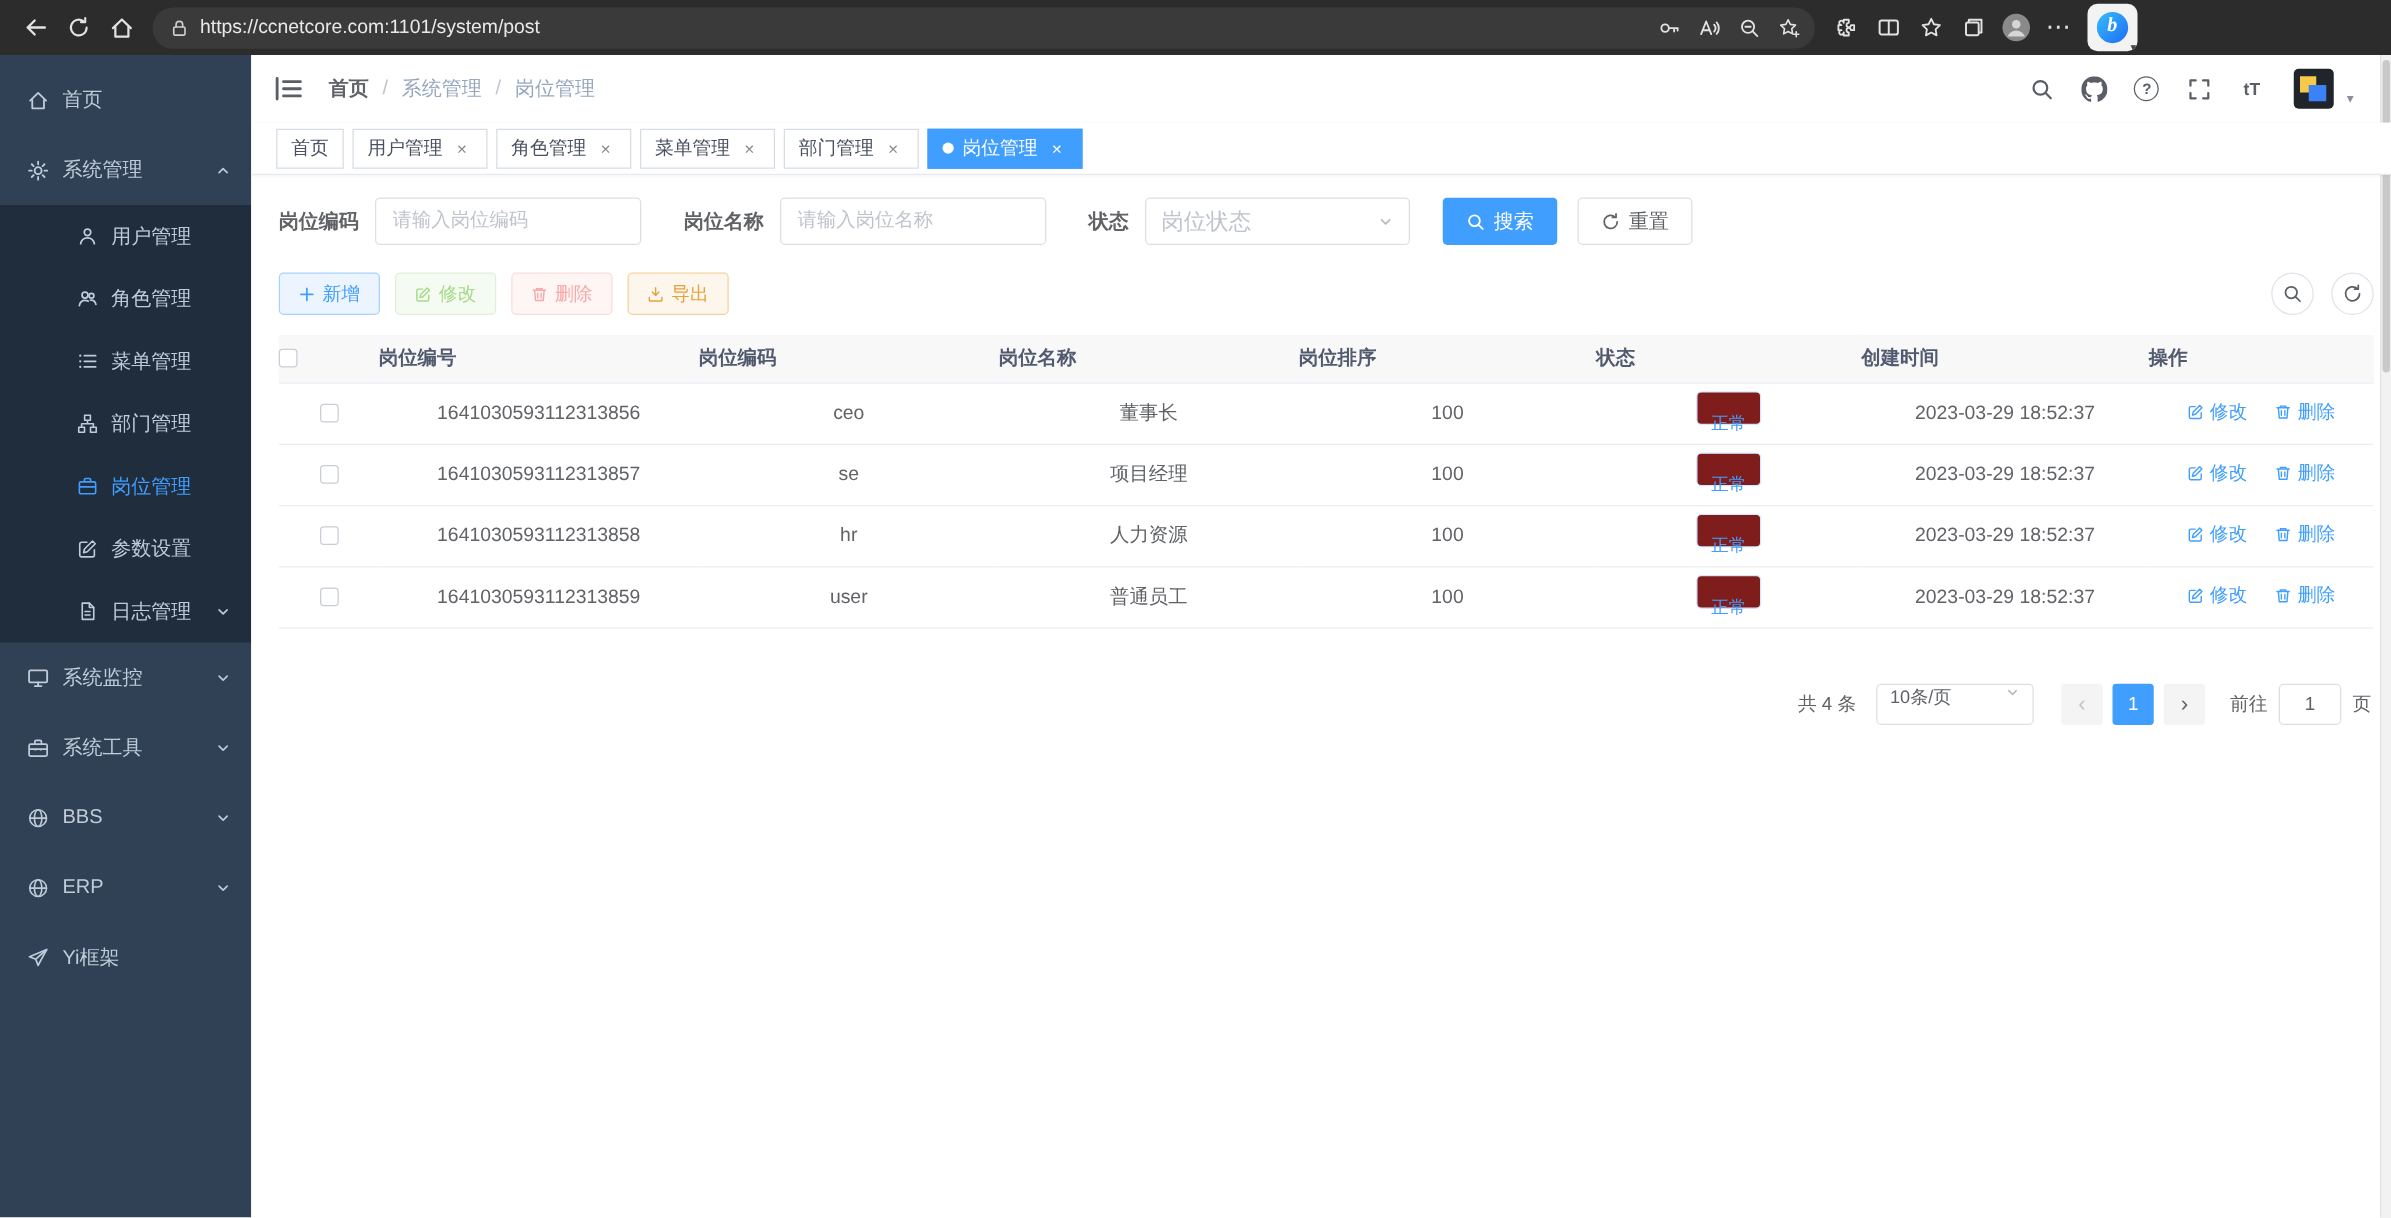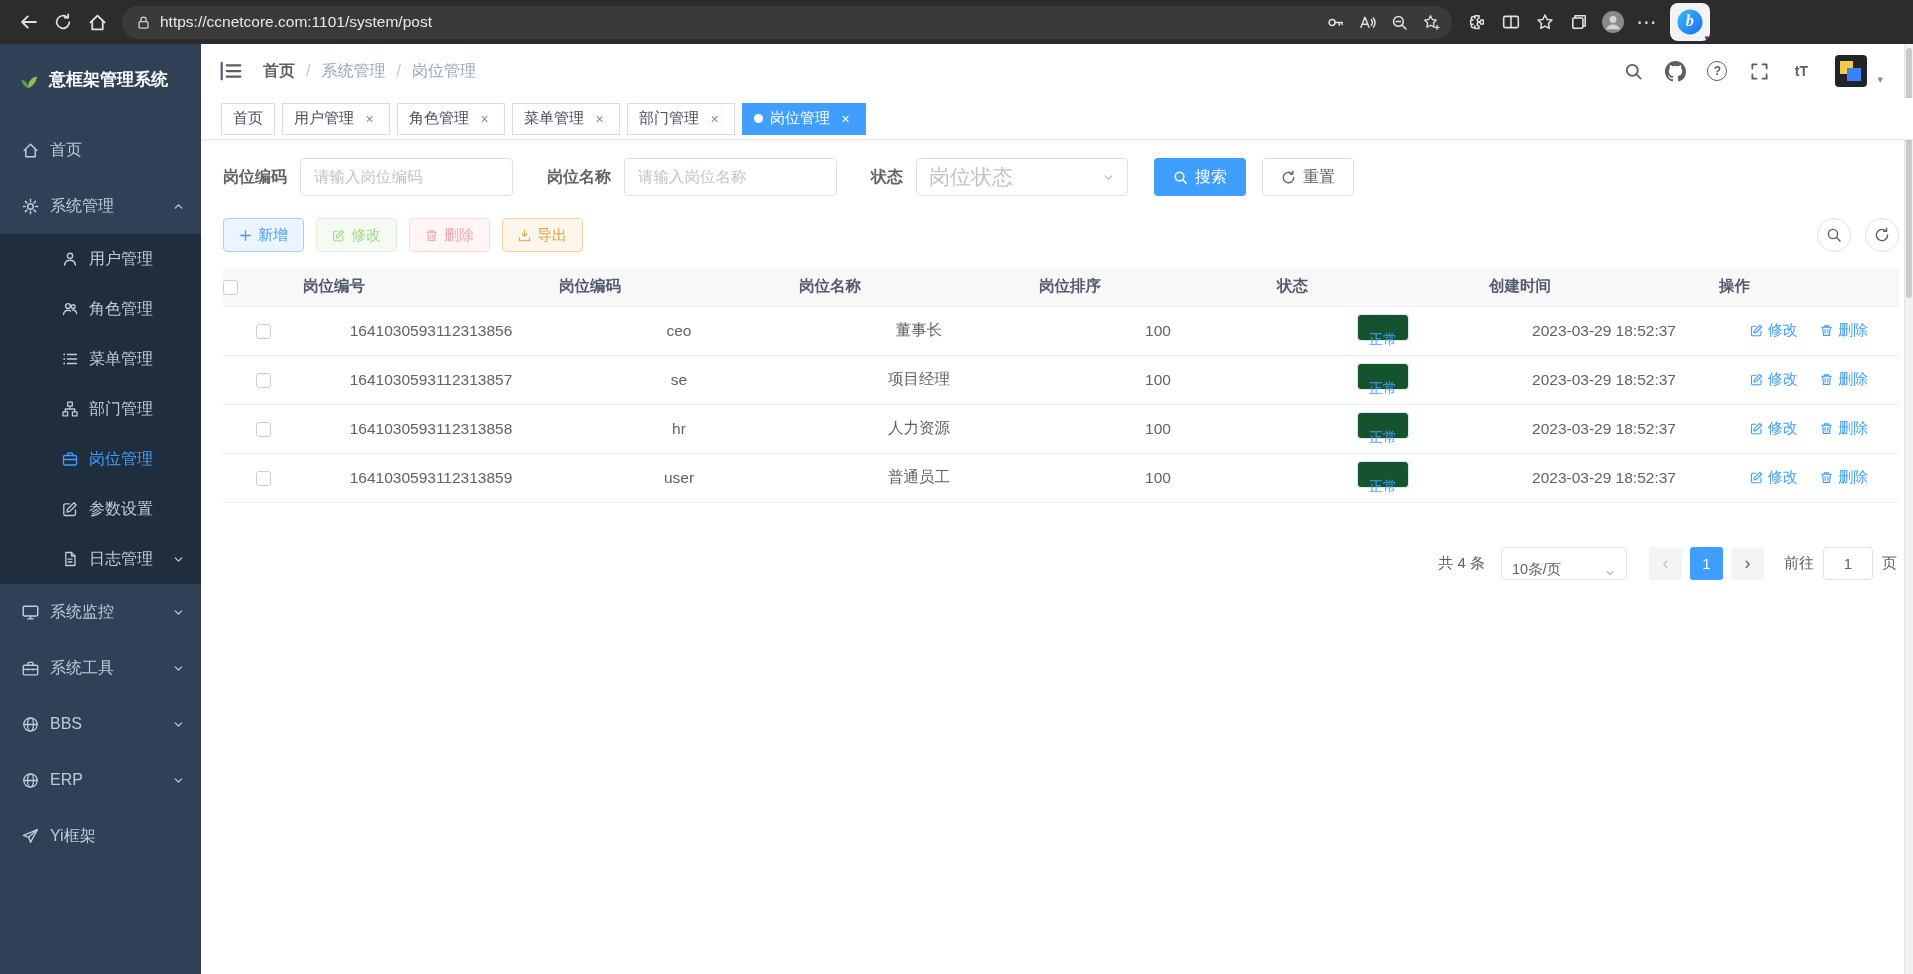--- a/index.html
+++ b/index.html
@@ -58,45 +58,45 @@
   .dot{width:9px;height:9px;border-radius:50%;background:#fff}
 
   
   .content{flex:1;padding:18px 14px 0 22px;background:#fff;position:relative}
   .filter-row{display:flex;align-items:center}
   .group{display:flex;align-items:center;margin-right:34px}
   .f-label{font-size:16px;font-weight:bold;color:#606266;margin-right:13px;white-space:nowrap}
   .inp{width:213px;height:38px;border:1px solid #dcdfe6;border-radius:4px;padding:0 13px;font-size:15.5px;color:#606266;outline:none;background:#fff;font-family:inherit}
   .inp::placeholder{color:#bfc4cc}
   .sel{width:212px;height:38px;border:1px solid #dcdfe6;border-radius:4px;display:flex;align-items:center;justify-content:space-between;padding:0 12px;cursor:pointer;background:#fff}
-  .sel .ph{color:#bfc4cc;font-size:21px}
+  .sel .ph{color:#bfc4cc;font-size:18px}
   .sel .sel-caret{color:#b4b9c2}
   .btn{height:38px;border-radius:4px;display:inline-flex;align-items:center;gap:7px;font-size:16px;padding:11px 18px;border:1px solid transparent;cursor:pointer;font-family:inherit}
   .btn.primary{background:#409eff;color:#fff;margin-right:16px}
   .btn.default{background:#fff;border-color:#dcdfe6;color:#606266}
 
   .toolbar{display:flex;align-items:center;gap:12px;margin-top:22px}
   .tb{height:34px;padding:0 15px;border-radius:4px;font-size:15px;display:inline-flex;align-items:center;gap:6px;border:1px solid;cursor:pointer;font-family:inherit}
   .tb.add{background:#ecf5ff;border-color:#a6d2ff;color:#409eff}
   .tb.edit{background:#f0f9eb;border-color:#cbe7bb;color:#67c23a;opacity:.6;cursor:not-allowed}
   .tb.del{background:#fef0f0;border-color:#fbc4c4;color:#f56c6c;opacity:.6;cursor:not-allowed}
   .tb.exp{background:#fdf6ec;border-color:#f3d19e;color:#e6a23c}
   .tool-right{margin-left:auto;display:flex;gap:14px}
   .circle{width:34px;height:34px;border-radius:50%;border:1px solid #e0e3e9;display:flex;align-items:center;justify-content:center;color:#5a5e66;background:#fff;cursor:pointer}
 
   table{width:100%;border-collapse:collapse;margin-top:16px;table-layout:fixed}
   th{background:#f8f8f9;color:#515a6e;font-weight:bold;font-size:15.5px;height:38px;border-bottom:1px solid #ebeef5;text-align:left;white-space:nowrap}
   td{height:49px;font-size:15.5px;color:#606266;text-align:center;border-bottom:1px solid #ebeef5;background:#fff;white-space:nowrap}
   .cb{display:inline-block;width:15px;height:15px;border:1px solid #c9ced6;border-radius:3px;background:#fff;vertical-align:middle;cursor:pointer}
-  .status-tag{display:inline-block;height:27px;line-height:25px;padding:12px 11px;background:#14532d;border:1px solid #d4e8ff;color:#409eff;border-radius:4px;font-size:14px}
+  .status-tag{display:inline-block;height:27px;line-height:25px;padding:12px 11px;background:#7f1d1d;border:1px solid #d4e8ff;color:#409eff;border-radius:4px;font-size:14px}
   .op{color:#409eff;font-size:15px;display:inline-flex;align-items:center;gap:5px;margin:0 9px;cursor:pointer;text-decoration:none}
 
   .pagination{display:flex;align-items:center;justify-content:flex-end;margin-top:44px;color:#606266;font-size:15px}
   .total{margin-right:16px}
-  .psize{width:126px;height:33px;border:1px solid #dcdfe6;border-radius:4px;display:flex;align-items:flex-end;justify-content:space-between;padding:0 10px;color:#606266;margin-right:18px;font-size:14.5px;cursor:pointer;background:#fff}
+  .psize{width:126px;height:33px;border:1px solid #dcdfe6;border-radius:4px;display:flex;align-items:flex-start;justify-content:space-between;padding:0 10px;color:#606266;margin-right:18px;font-size:14.5px;cursor:pointer;background:#fff}
   .pbtn{min-width:33px;height:33px;border:none;background:#f4f4f5;border-radius:3px;margin:0 4px;color:#606266;font-size:18px;display:flex;align-items:center;justify-content:center;cursor:pointer;font-family:inherit}
   .pbtn.disabled{color:#c0c4cc}
   .pbtn.active{background:#409eff;color:#fff;font-size:15px}
   .goto-label{margin:0 9px 0 16px}
   .goto-input{width:50px;height:33px;border:1px solid #dcdfe6;border-radius:4px;text-align:center;font-size:15px;color:#606266;outline:none;font-family:inherit}
   .goto-unit{margin-left:9px;margin-right:2px}
 
   .scrollbar{position:fixed;right:0;top:44px;width:9px;height:930px;background:#f2f2f2;border-left:1px solid #e3e3e3}
   .scroll-thumb{position:absolute;top:4px;left:1px;width:6px;height:250px;border-radius:3px;background:#c9c9c9}
 </style>
@@ -198,27 +198,20 @@
       <circle cx="14" cy="14" r="12.5" fill="url(#bgrad)"></circle>
     </svg>
     <span class="bing-b">b</span>
     <span class="bing-caret glyph">▾</span>
   </div>
 </div>
 
 <div class="app">
 
   <aside class="sidebar">
-    <div class="logo">
-      <svg width="24" height="24" viewBox="0 0 24 24">
-          <path d="M12 21c0-6.5 3.2-10.4 9-11.4-1 6.4-4.2 9.9-9 11.4z" fill="#8cc152"></path>
-          <path d="M12 21c0-4.8-2.3-7.6-6.8-8.6 1 4.3 3 7 6.8 8.6z" fill="#5d9e3f"></path>
-        </svg>
-      <span>意框架管理系统</span>
-    </div>
     <nav class="nav">
 
       <div class="m-item">
         <svg width="17" height="17" viewBox="0 0 16 16" fill="none" stroke="currentColor" stroke-width="1.4" stroke-linecap="round" stroke-linejoin="round">
             <path d="M2 8L8 2.2L14 8"></path>
             <path d="M3.6 7.4V13.8h8.8V7.4"></path>
           </svg>
         <span>首页</span>
       </div>
 

